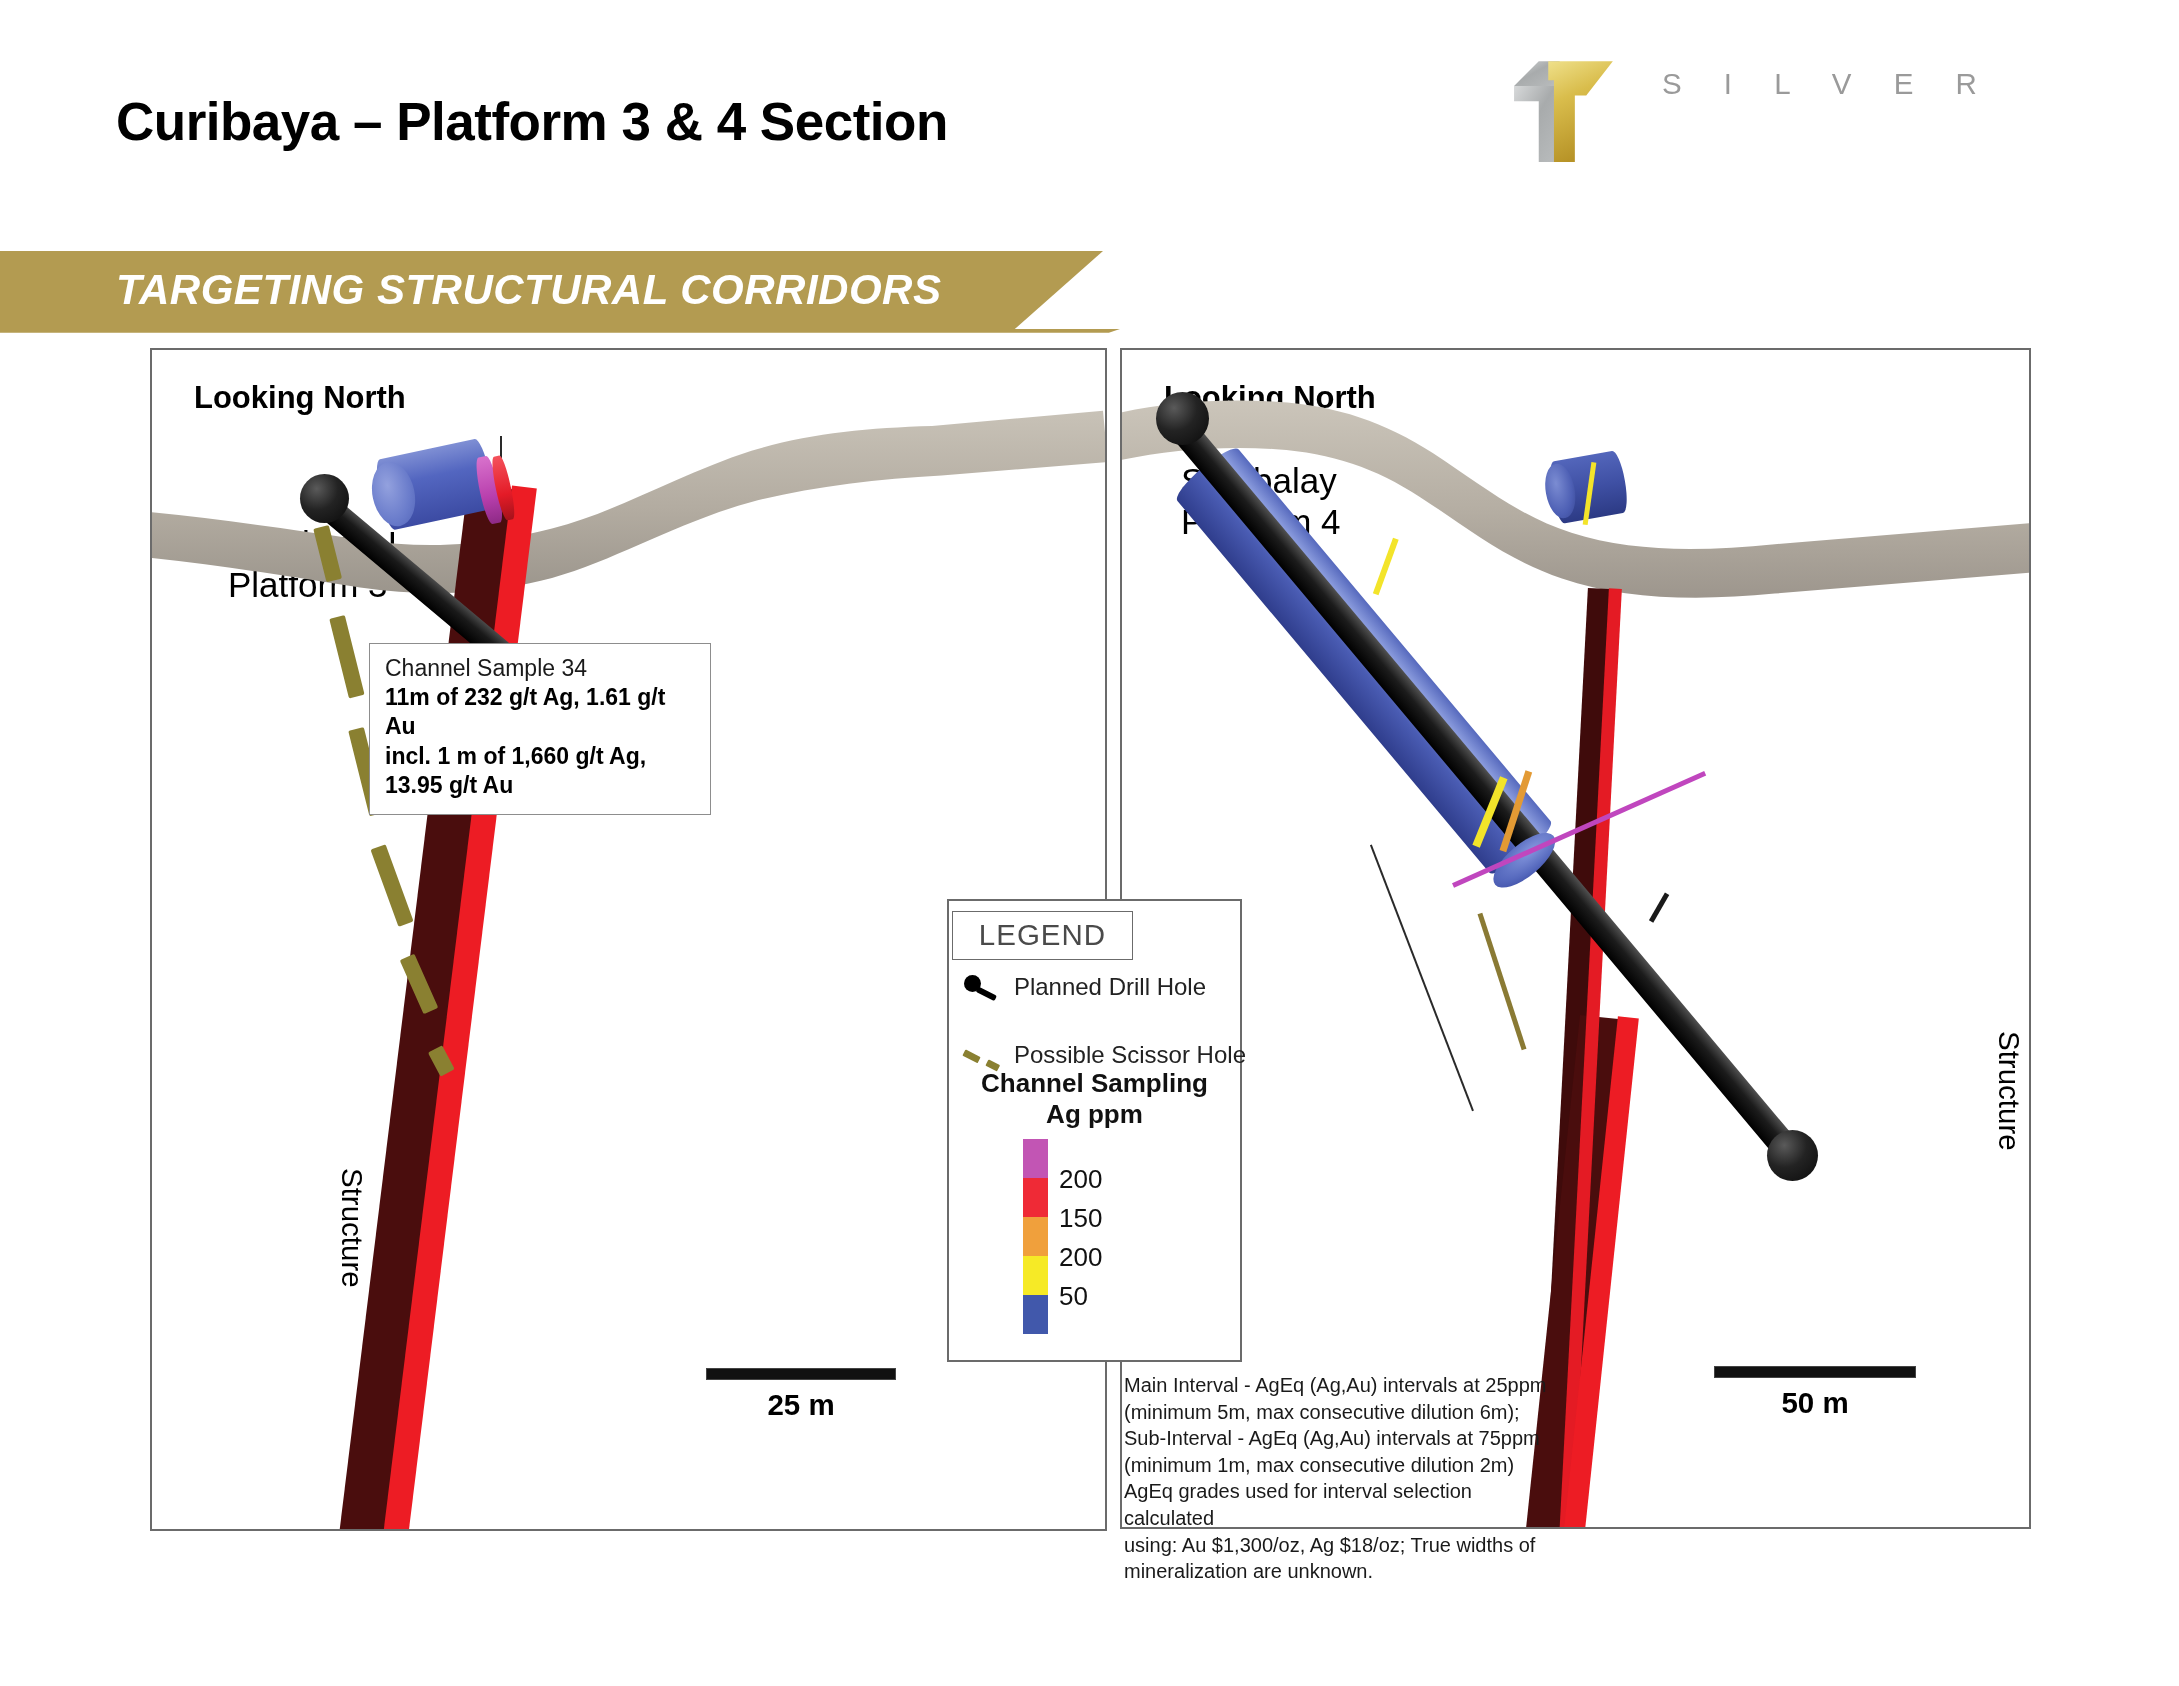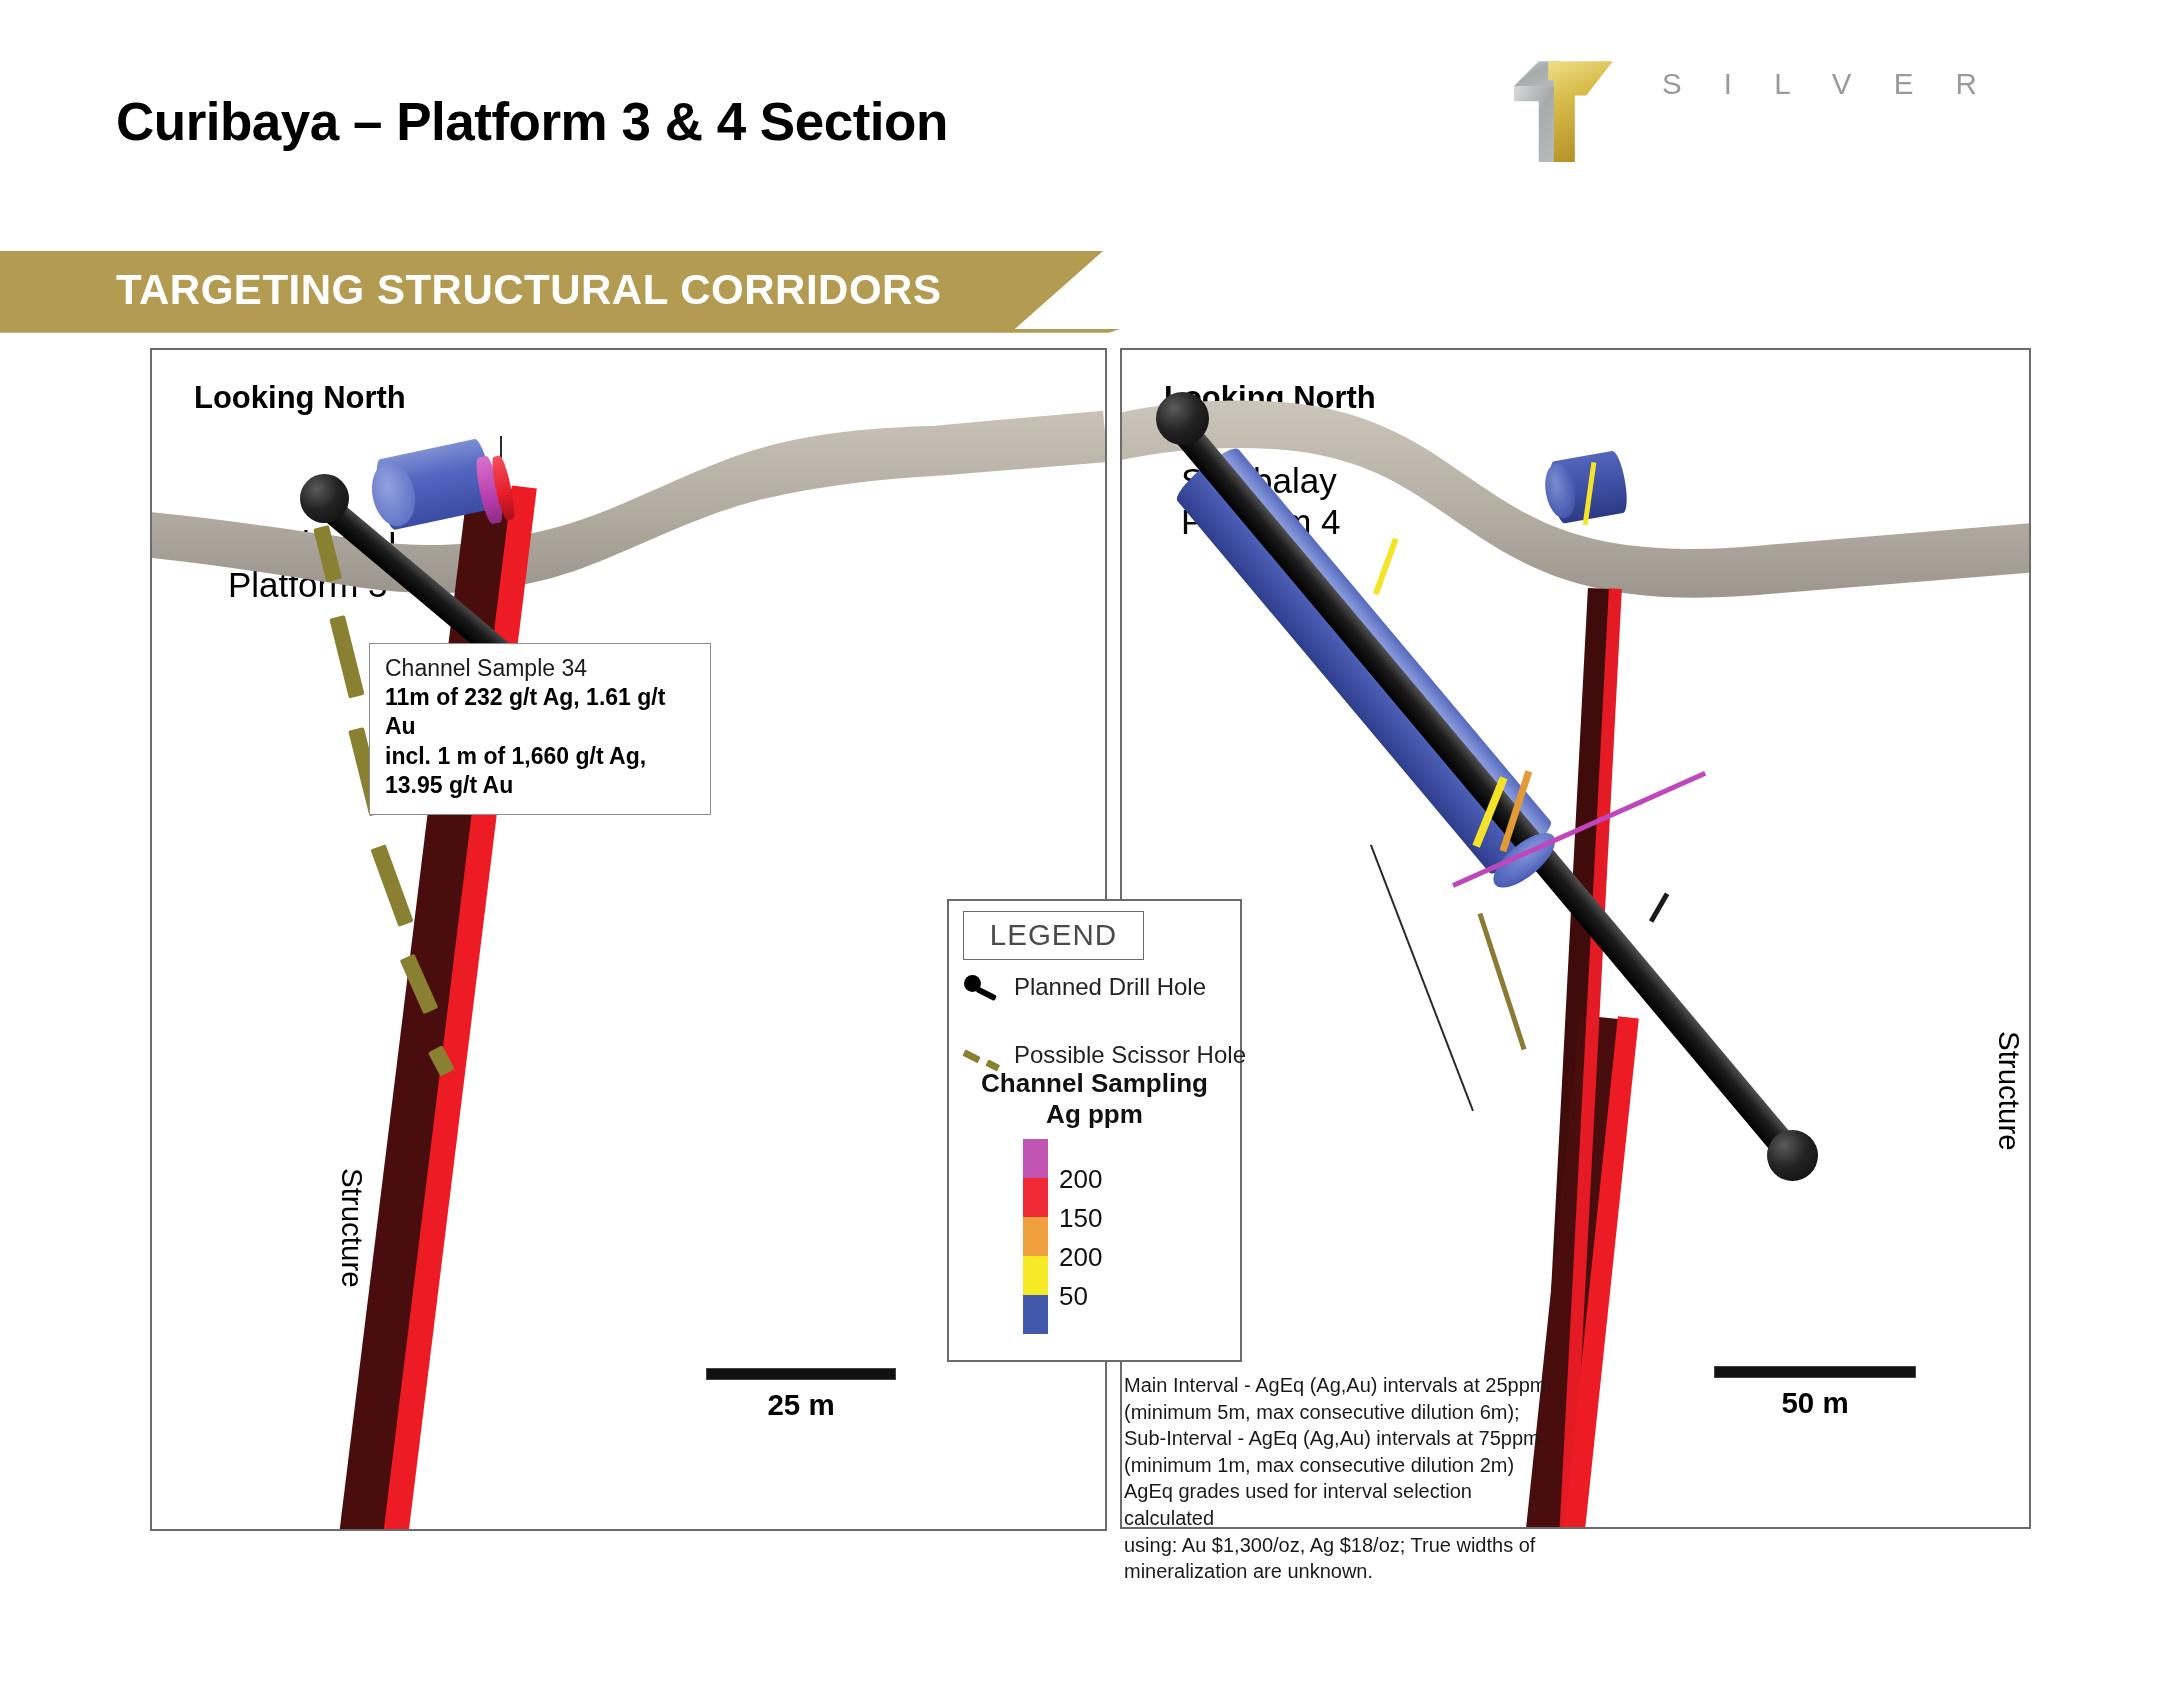--- a/index.html
+++ b/index.html
@@ -63,20 +63,21 @@
   }
   #banner-label {
     position: absolute;
     left: 116px; top: 50%;
     transform: translateY(-50%);
     color: #ffffff;
     font-size: 42px;
     font-weight: bold;
     letter-spacing: 0.5px;
     white-space: nowrap;
+    font-style: italic;
   }
   #banner-underline {
     position:absolute;
     left:0; top: 329px;
     width: 1120px; height: 3.8px;
     background: #b39b51;
     clip-path: polygon(0 0, 100% 0, 99% 100%, 0 100%);
   }
 
   
@@ -154,21 +155,21 @@
   #legend {
     position: absolute;
     left: 947px; top: 899px;
     width: 295px; height: 463px;
     background: #ffffff;
     border: 2.9px solid #6b6b6b;
     z-index: 20;
   }
   #legend-title-box {
     position: absolute;
-    left: 14px; top: 9.5px;
+    left: 3px; top: 9.5px;
     width: 181px; height: 49px;
     border: 1.9px solid #6b6b6b;
     display: flex; align-items: center; justify-content: center;
   }
   #legend-title {
     font-size: 29.5px; color: #4a4a4a; letter-spacing: 1px;
   }
   .legend-row {
     position: absolute;
     display: flex; align-items: flex-start;

